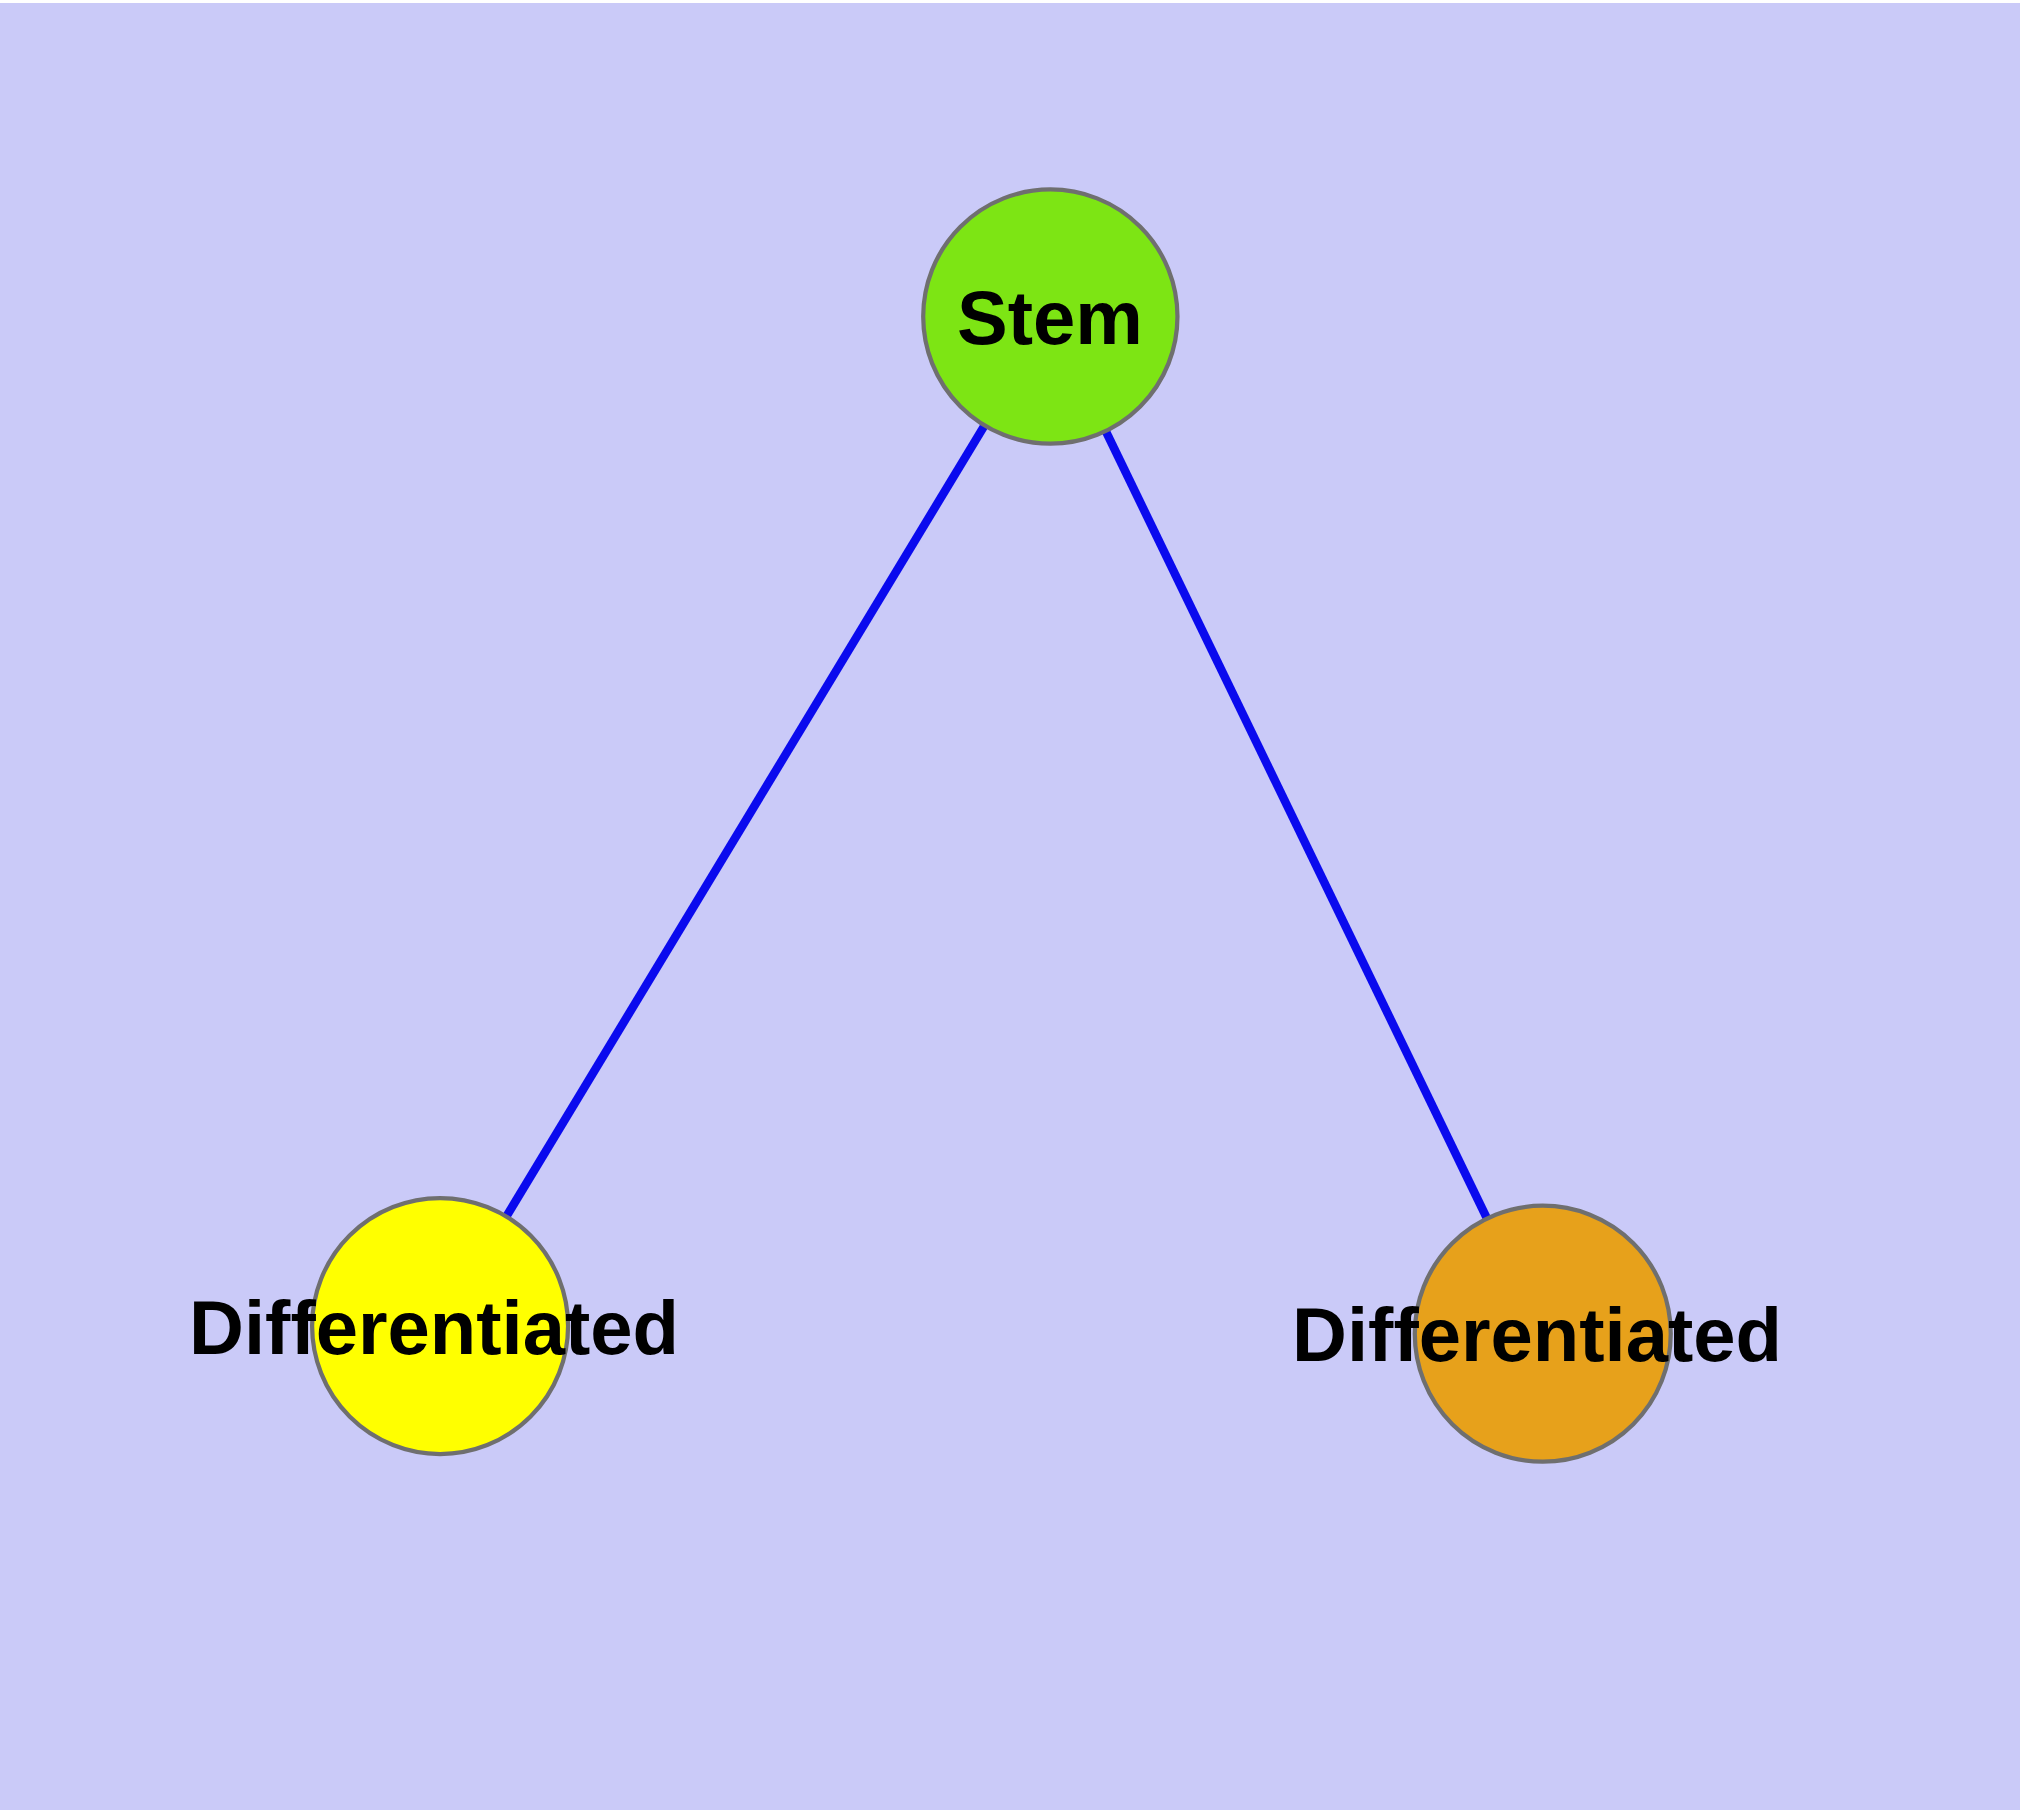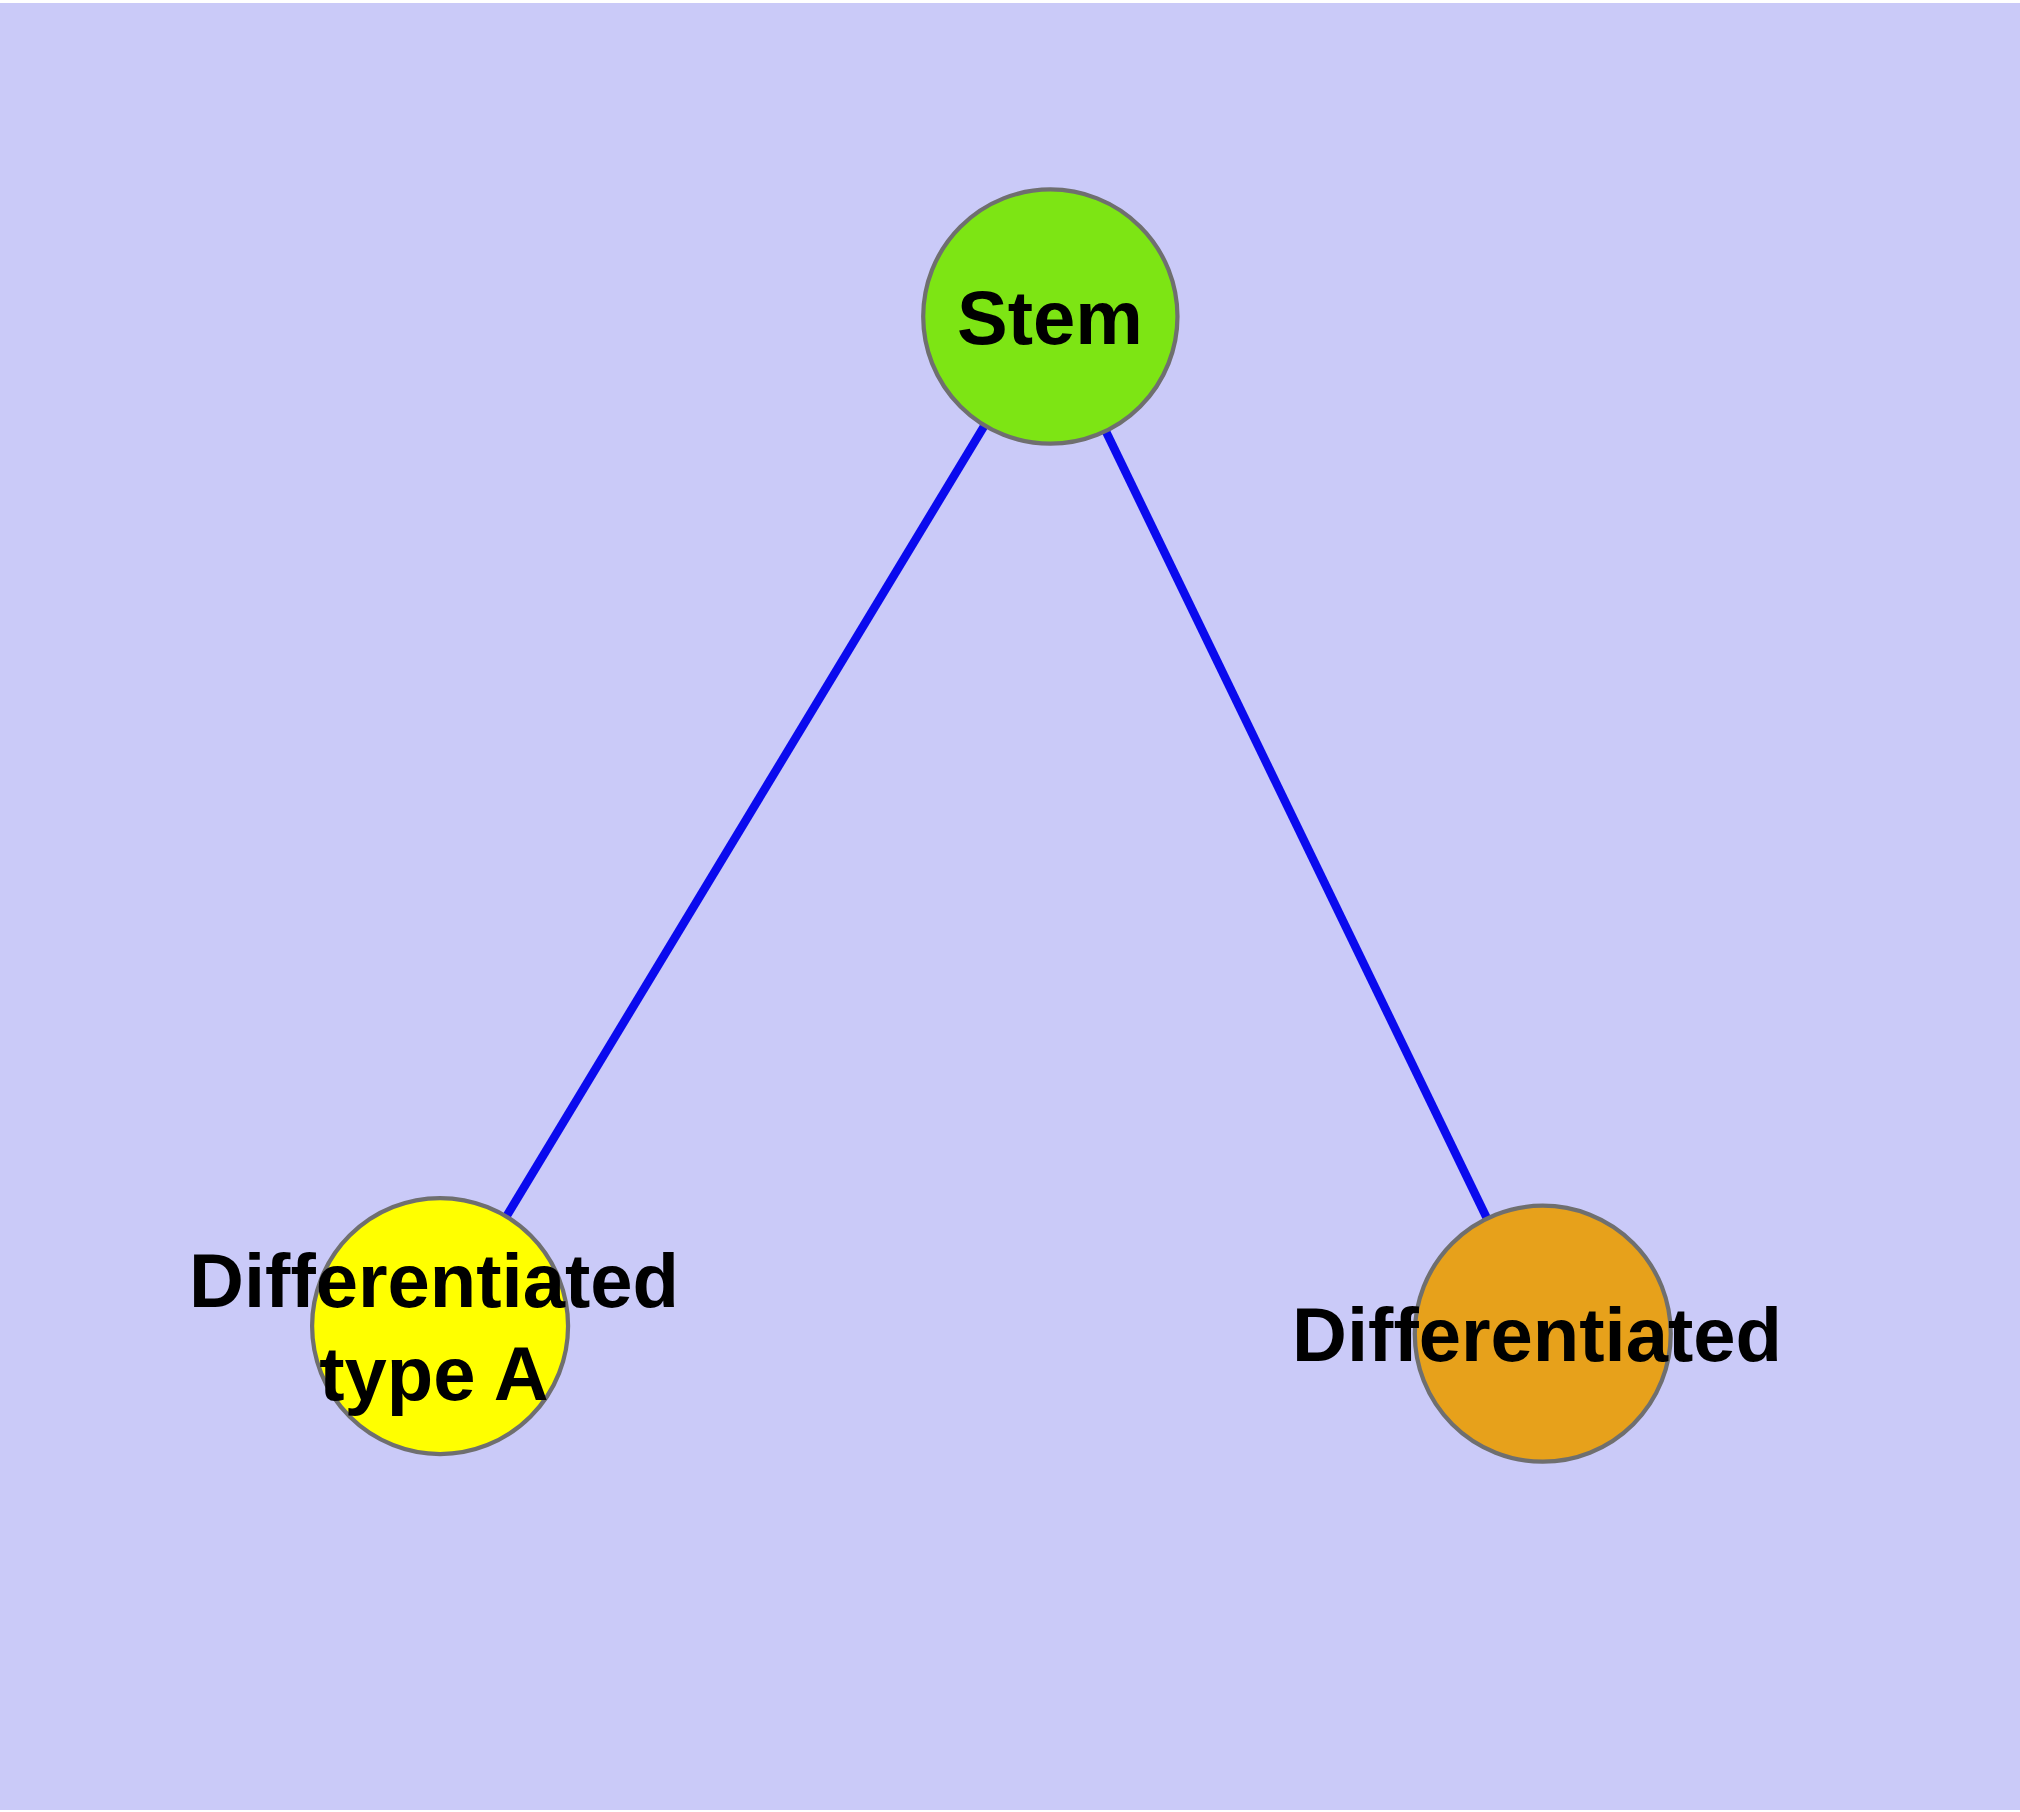--- a/index.html
+++ b/index.html
@@ -67,21 +67,20 @@
       <circle cx="519" cy="1561" r="151" fill="#ffff00"></circle>
       <circle cx="1820" cy="1570" r="151" fill="#e7a11b"></circle>
     </svg>
 
     <div class="node-label label-stem">
       <span>Stem</span>
     </div>
 
     <div class="node-label label-type-a">
       <span>Differentiated</span>
-      <span>type A</span>
     </div>
 
     <div class="node-label label-type-b">
       <span>Differentiated</span>
     </div>
 
   </div>
 </div>
 
 

